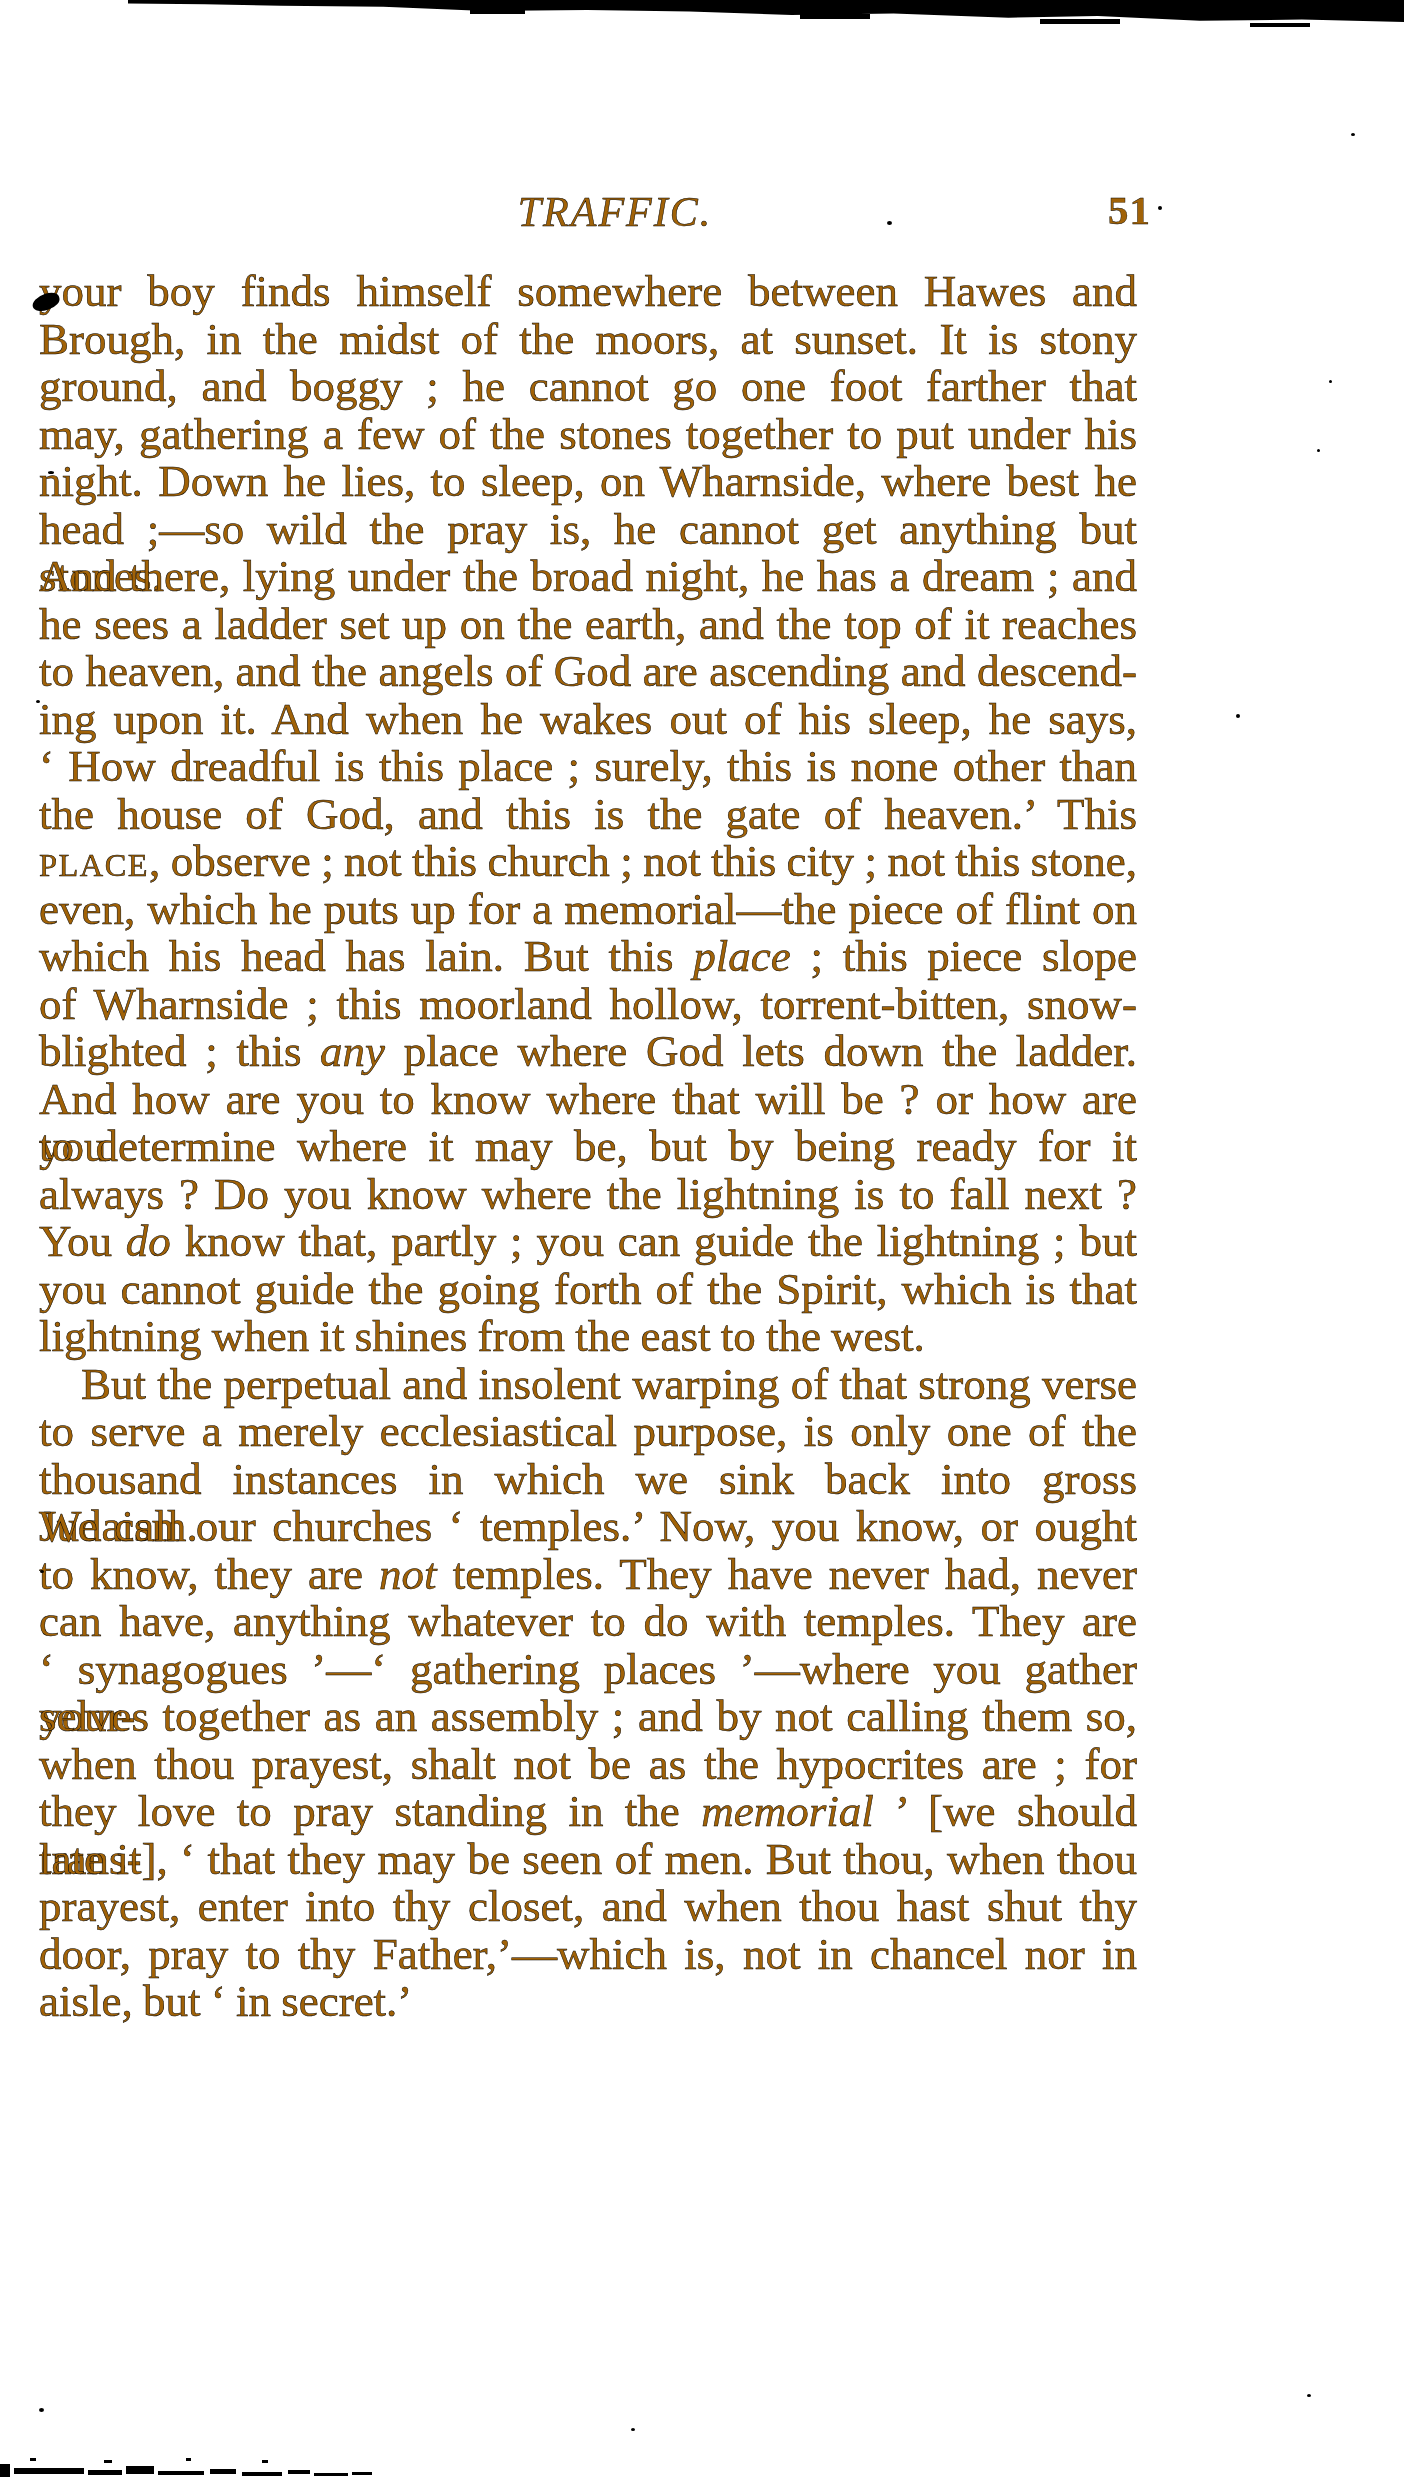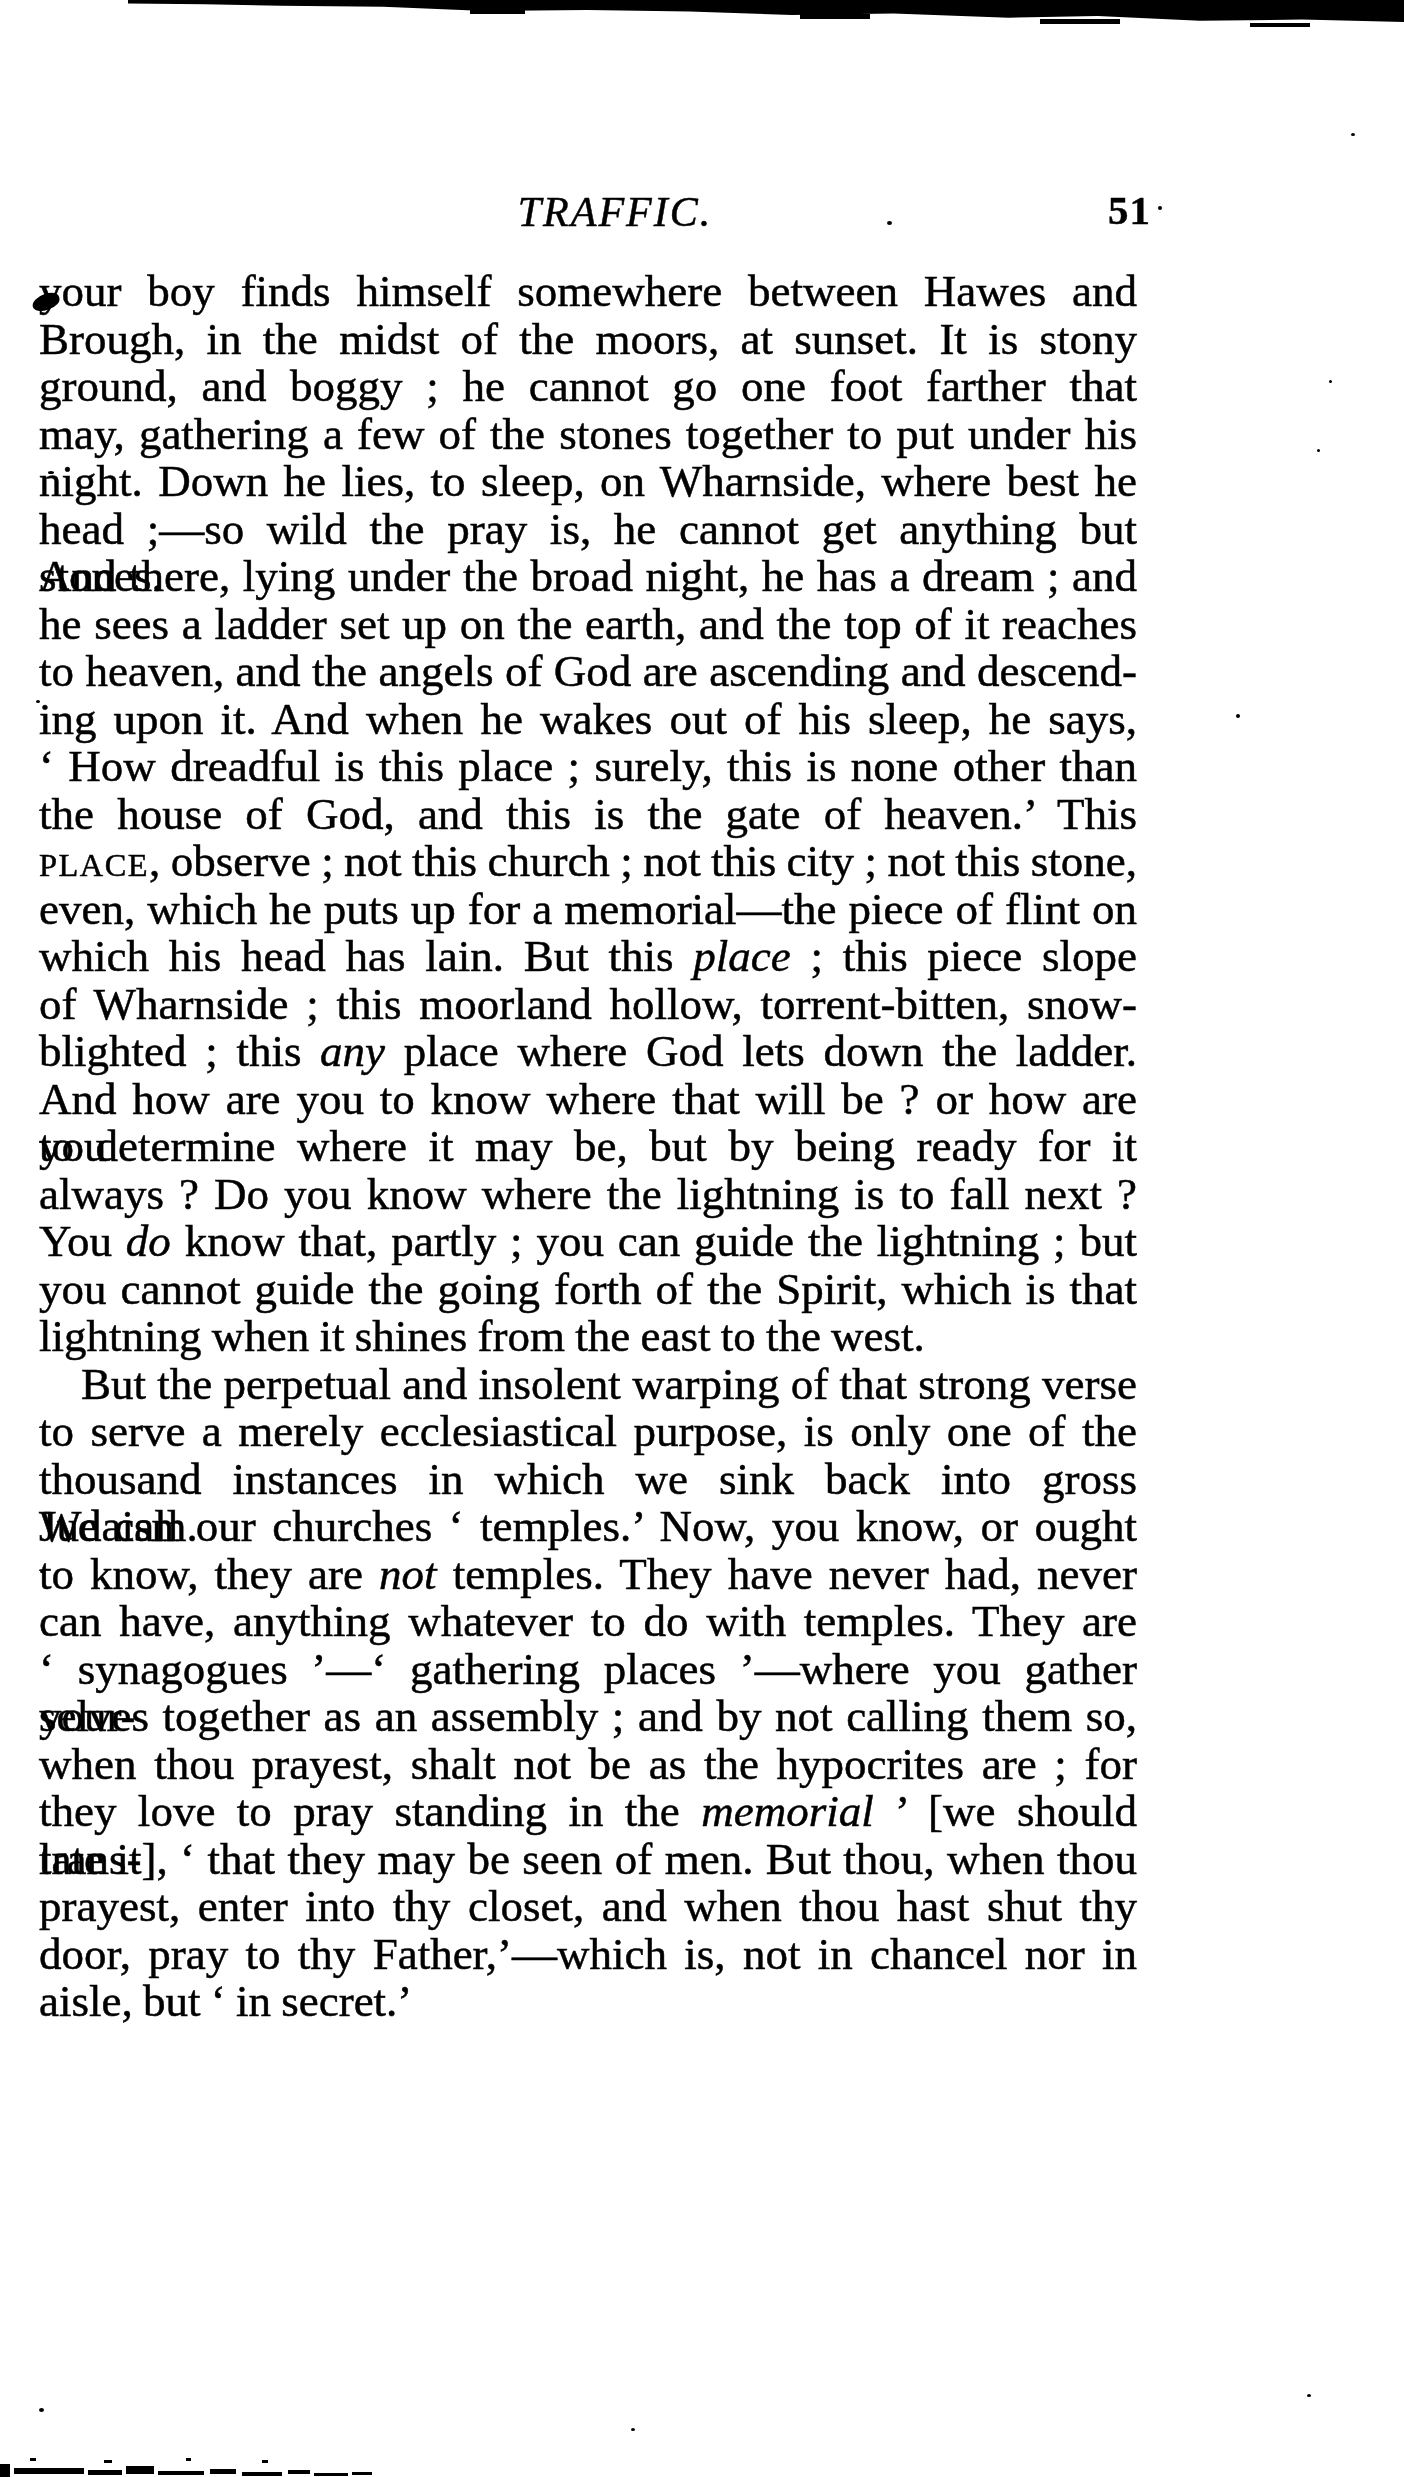--- a/index.html
+++ b/index.html
@@ -3,21 +3,21 @@
 <meta charset="utf-8">
 <style>
   html, body { margin: 0; padding: 0; background: #ffffff; }
   .page {
     position: relative;
     width: 1404px;
     height: 2477px;
     background: #ffffff;
     overflow: hidden;
     font-family: "Liberation Serif", serif;
-    color: #000000;
+    color: #a16207;
   }
   
   .header-title {
     position: absolute;
     top: 188px;
     left: 615px;
     transform: translateX(-50%);
     font-style: italic;
     font-size: 42px;
     letter-spacing: 2px;

